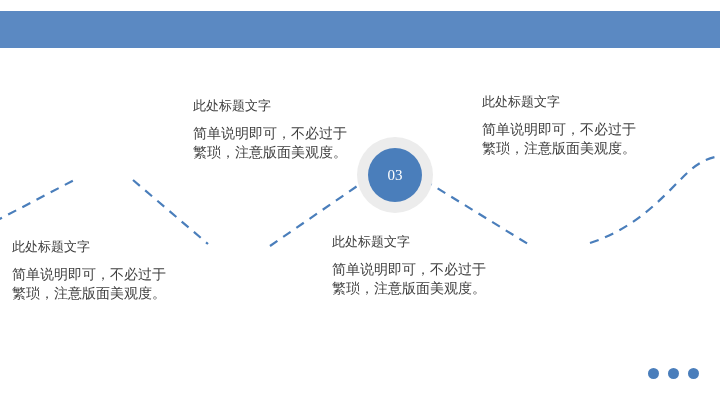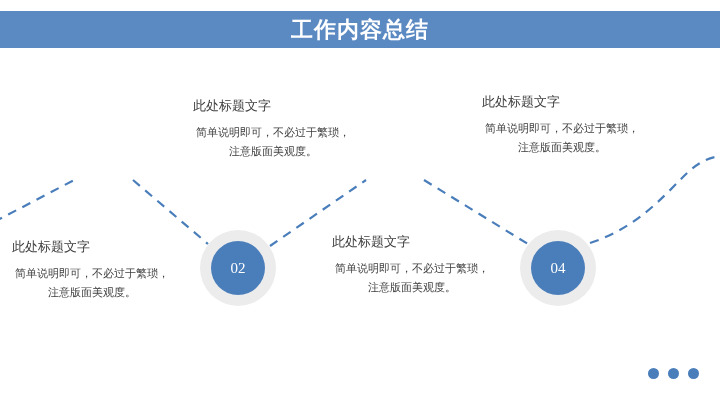--- a/index.html
+++ b/index.html
@@ -88,25 +88,25 @@
     width: 160px;
   }
   .block .b-title {
     font-size: 13px;
     color: #3E3E3E;
     text-align: left;
     margin-bottom: 9px;
     font-family: "Liberation Serif", "DejaVu Serif", serif;
   }
   .block .b-body {
-    font-size: 11px;
+    font-size: 14px;
     color: #3E3E3E;
     line-height: 19px;
-    text-align: center;
-    font-family: Liberation Mono, monospace;
+    text-align: left;
+    font-family: Liberation Sans, sans-serif;
   }
 
   
   #dots {
     position: absolute;
     left: 648px;
     top: 368px;
     display: flex;
     gap: 9px;
   }
@@ -116,42 +116,37 @@
     border-radius: 50%;
     background: #4A7EBB;
   }
 </style>
 </head>
 <body>
 
 <div id="slide">
 
   <div id="header-bar"></div>
-  <div id="header-title">工作内容总结</div>
 
   <svg id="connector" viewBox="0 0 720 405" width="720" height="405">
     <path d="M -6 222 L 78 178
              M 133 180 L 208 244
              M 270 246 L 366 180
              M 424 180 L 528 244
              M 590 243 C 636 228, 662 198, 684 176
              C 700 160, 712 156, 726 156" fill="none" stroke="#4A7EBB" stroke-width="2.2" stroke-dasharray="9 7" stroke-linecap="butt"></path>
   </svg>
 
 
-  <div class="node" style="left:200px; top:230px;">
+
+  <div class="node" style="left:357px; top:137px;">
     <div class="disc"></div>
-    <div class="num">02</div>
+    <div class="num">03</div>
   </div>
 
-
-  <div class="node" style="left:520px; top:230px;">
-    <div class="disc"></div>
-    <div class="num">04</div>
-  </div>
 
   <div class="block" style="left:12px; top:238px;">
     <div class="b-title">此处标题文字</div>
     <div class="b-body">简单说明即可，不必过于繁琐，注意版面美观度。</div>
   </div>
 
   <div class="block" style="left:193px; top:97px;">
     <div class="b-title">此处标题文字</div>
     <div class="b-body">简单说明即可，不必过于繁琐，注意版面美观度。</div>
   </div>

